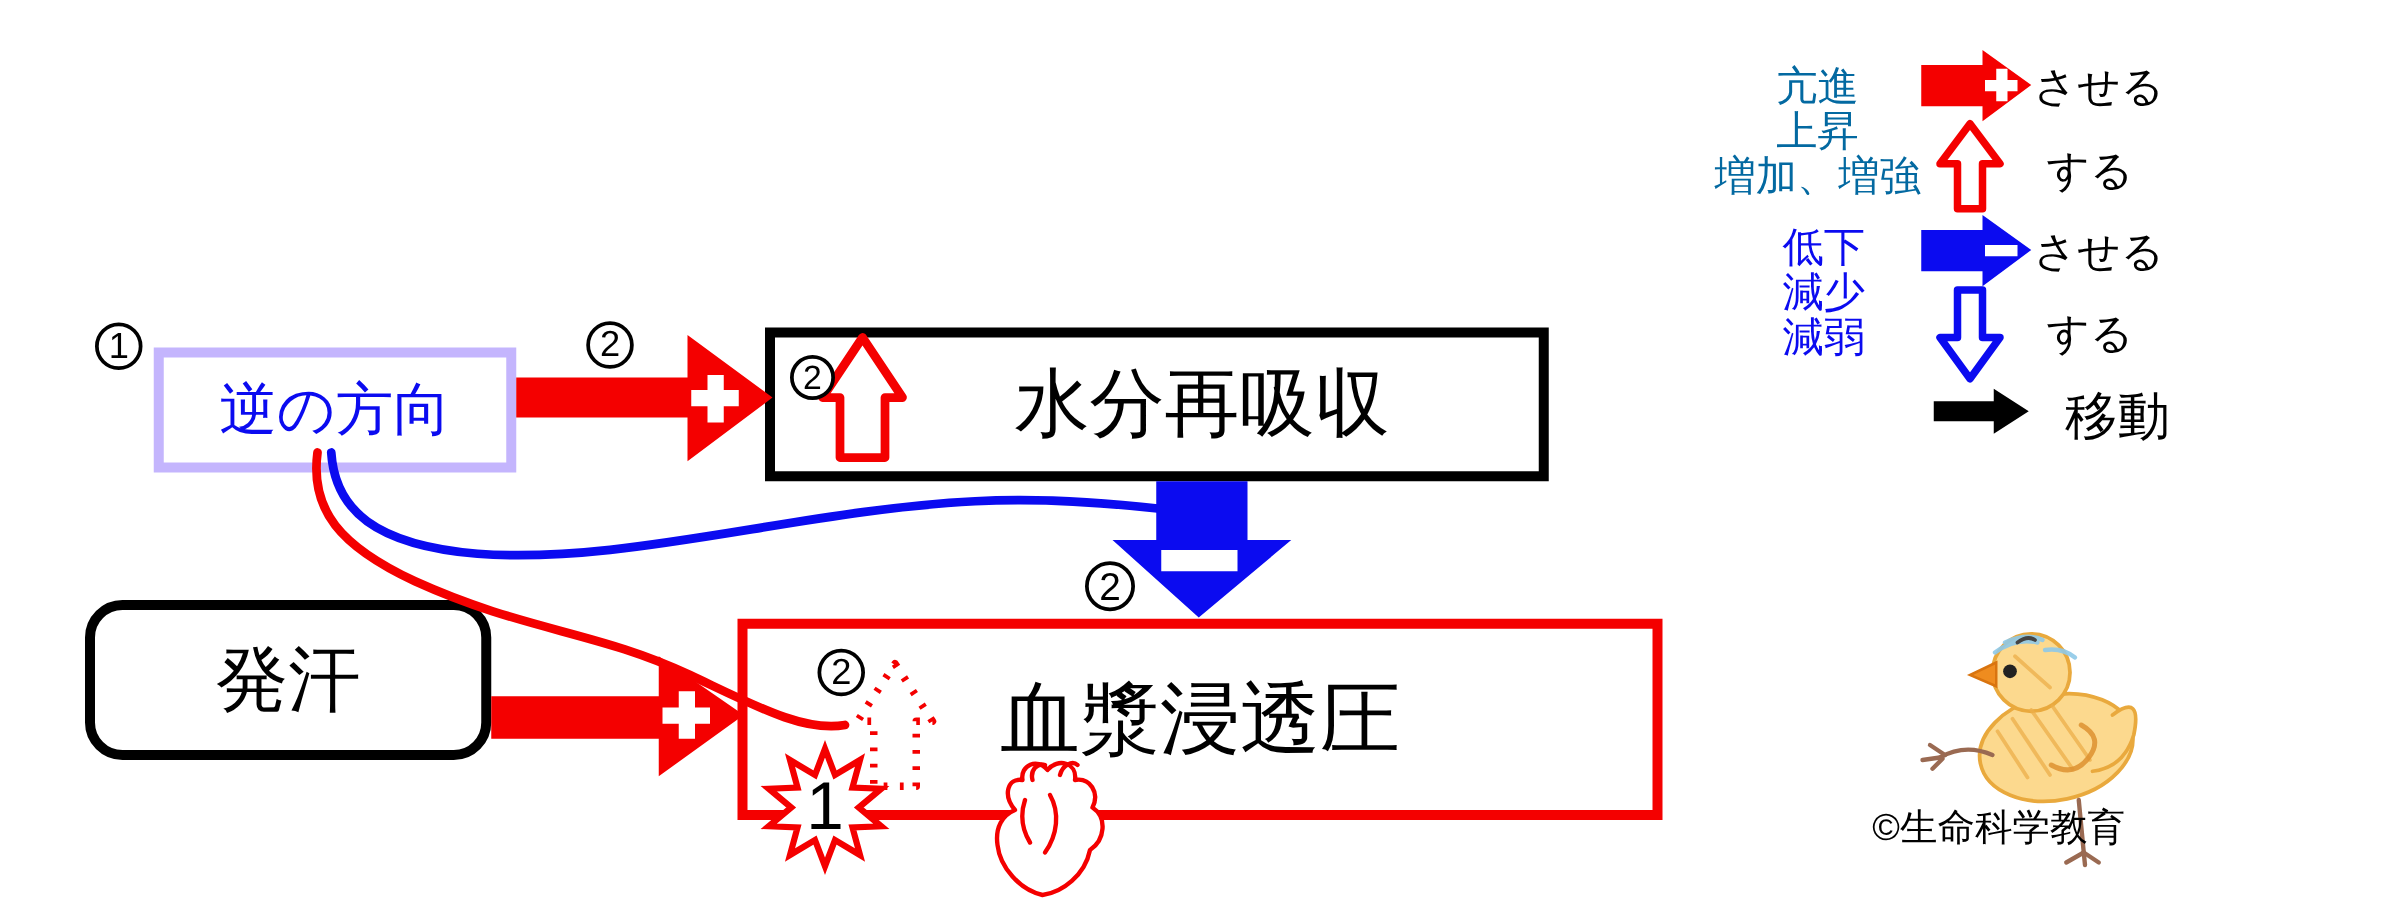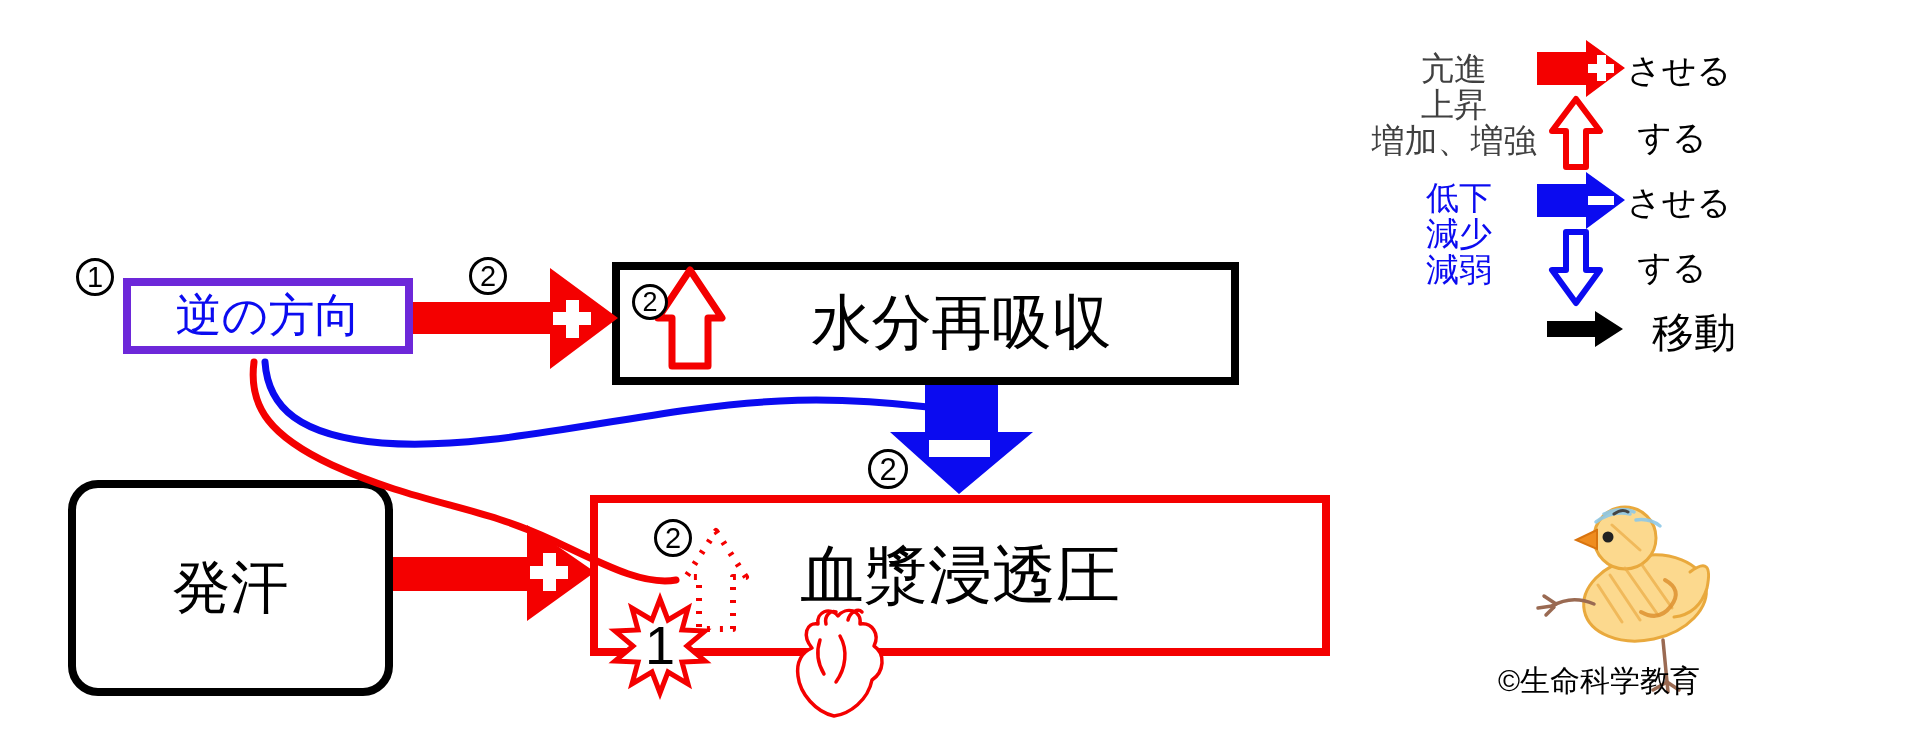--- a/index.html
+++ b/index.html
@@ -6,51 +6,51 @@
   #stage{position:relative;width:1919px;height:733px;background:#fff;overflow:hidden;
          font-family:"Liberation Sans","DejaVu Sans",sans-serif;color:#000;}
   .abs{position:absolute;}
   .node{position:absolute;box-sizing:border-box;background:#fff;display:flex;
         align-items:center;justify-content:center;z-index:1;}
   .badge{position:absolute;box-sizing:border-box;border:3px solid #000;border-radius:50%;
          background:#fff;display:flex;align-items:center;justify-content:center;
          color:#000;z-index:3;line-height:1;}
   #overlay{position:absolute;left:0;top:0;z-index:2;pointer-events:none;}
   .lgtxt{position:absolute;line-height:1;white-space:nowrap;z-index:3;}
-  .red{color:#404040;}
+  .red{color:#0369a1;}
   .blue{color:#0b0bf0;}
   
-  #reverse-box{left:123px;top:278px;width:290px;height:76px;border:8px solid #6d28d9;
+  #reverse-box{left:123px;top:278px;width:290px;height:100px;border:8px solid #c4b5fd;
                font-size:46px;color:#0b0bf0;}
   #water-box{left:612px;top:262px;width:627px;height:123px;border:8px solid #000;
              font-size:60px;padding-left:72px;}
   #plasma-box{left:590px;top:495px;width:740px;height:161px;border:8px solid #f40000;
               font-size:64px;}
-  #sweat-box{left:68px;top:480px;width:325px;height:216px;border:8px solid #000;
+  #sweat-box{left:68px;top:480px;width:325px;height:128px;border:8px solid #000;
              border-radius:30px;font-size:58px;}
   
   #badge-1{left:76px;top:258px;width:38px;height:38px;font-size:29px;}
   #badge-2a{left:469px;top:257px;width:38px;height:38px;font-size:29px;}
   #badge-2b{left:632px;top:284px;width:36px;height:36px;font-size:27px;}
   #badge-2c{left:868px;top:449px;width:40px;height:40px;font-size:31px;}
   #badge-2d{left:654px;top:519px;width:38px;height:38px;font-size:29px;}
   #burst-number{position:absolute;left:638px;top:616px;width:44px;height:58px;z-index:3;
                 display:flex;align-items:center;justify-content:center;font-size:54px;color:#000;}
   
   #legend-increase-terms{left:1358px;top:51px;width:192px;text-align:center;
                          font-size:33px;line-height:36px;}
   #legend-decrease-terms{left:1414px;top:180px;width:78px;text-align:right;
                          font-size:33px;line-height:36px;}
   #legend-inc-cause{left:1627px;top:53px;font-size:34px;}
   #legend-inc-become{left:1632px;top:120px;width:80px;text-align:center;font-size:34px;}
   #legend-dec-cause{left:1627px;top:185px;font-size:34px;}
   #legend-dec-become{left:1632px;top:250px;width:80px;text-align:center;font-size:34px;}
   #legend-move{left:1652px;top:312px;font-size:42px;}
   
-  #credit{left:1300px;top:662px;width:400px;text-align:right;font-size:30px;
+  #credit{left:1300px;top:644px;width:400px;text-align:right;font-size:30px;
           line-height:38px;z-index:3;}
 </style>
 </head>
 <body>
 
 <div id="stage">
 
   <div class="node" id="reverse-box">
     <span>逆の方向</span>
   </div>

